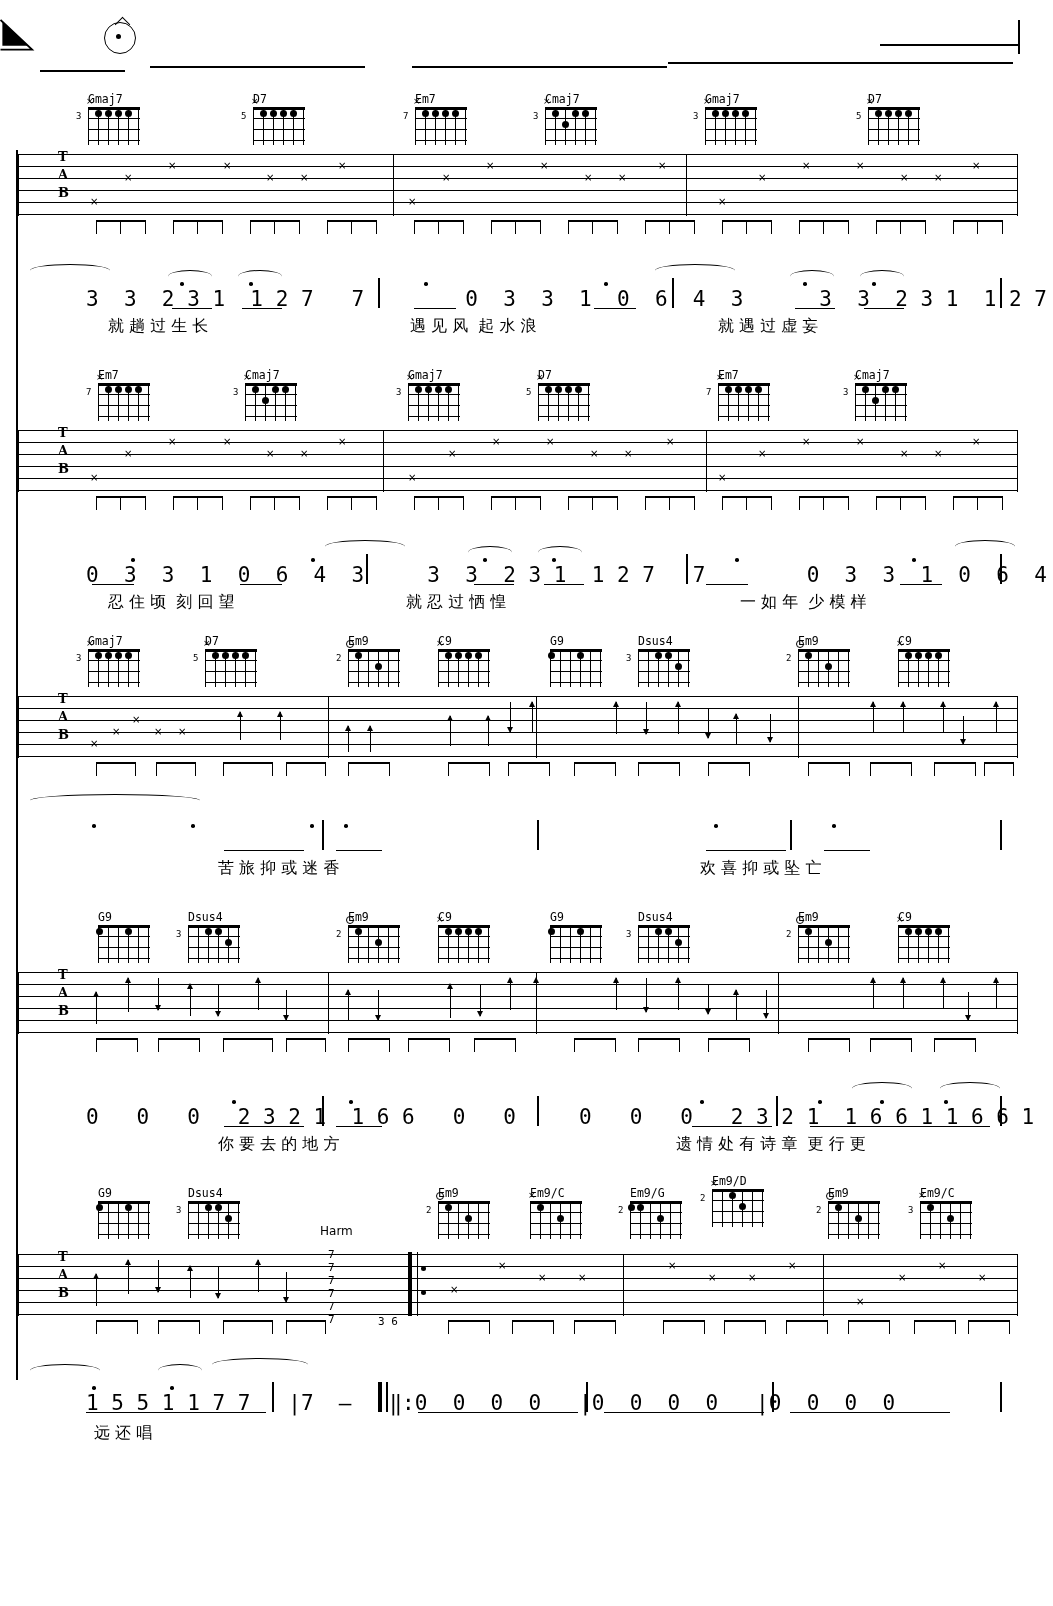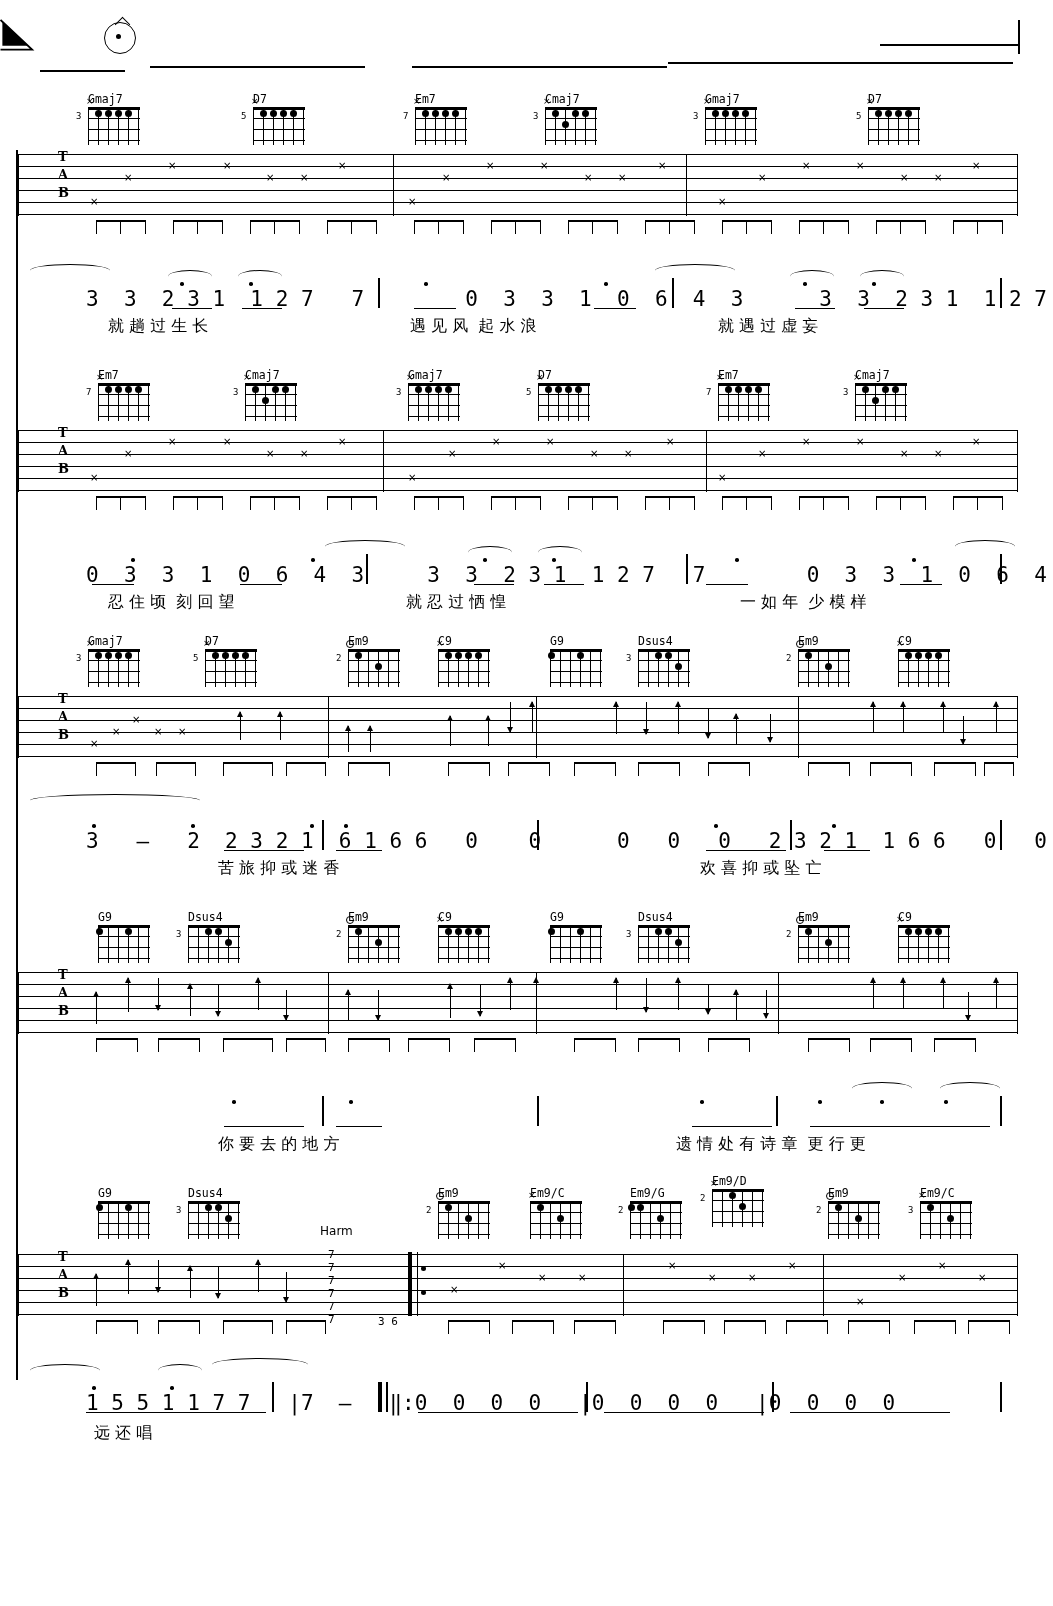--- a/index.html
+++ b/index.html
@@ -902,21 +902,20 @@
         </div>
       <div class="beamgrp" style="left:966px;top:66px;width:30px;">
           <div class="bm"></div>
           <div class="st" style="left:0;"></div>
           <div class="st" style="right:0;"></div>
         </div>
     </div>
 
     <div class="slur" style="left:30px;top:160px;width:170px;"></div>
 
-    <div class="jianpu" style="left:86px;top:196px;">3   —   2  2 3 2 1  6 1 6 6   0    0      0   0   0   2 3 2 1  1 6 6   0   0</div>
     <div class="jp-dot-up" style="left:92px;top:190px;"></div>
     <div class="jp-dot-up" style="left:191px;top:190px;"></div>
     <div class="jp-dot-up" style="left:310px;top:190px;"></div>
     <div class="jp-dot-up" style="left:344px;top:190px;"></div>
     <div class="jp-dot-up" style="left:714px;top:190px;"></div>
     <div class="jp-dot-up" style="left:832px;top:190px;"></div>
 
     <div class="underline" style="left:224px;top:216px;width:80px;"></div>
     <div class="underline" style="left:336px;top:216px;width:46px;"></div>
     <div class="underline" style="left:706px;top:216px;width:80px;"></div>
@@ -1187,20 +1186,21 @@
       <div class="beamgrp" style="left:916px;top:66px;width:42px;">
           <div class="bm"></div>
           <div class="st" style="left:0;"></div>
           <div class="st" style="right:0;"></div>
         </div>
     </div>
 
     <div class="slur" style="left:852px;top:172px;width:60px;"></div>
     <div class="slur" style="left:940px;top:172px;width:60px;"></div>
 
+    <div class="jianpu" style="left:86px;top:196px;">0   0   0   2 3 2 1  1 6 6   0   0     0   0   0   2 3 2 1  1 6 6 1 1 6 6 1</div>
     <div class="jp-dot-up" style="left:232px;top:190px;"></div>
     <div class="jp-dot-up" style="left:349px;top:190px;"></div>
     <div class="jp-dot-up" style="left:700px;top:190px;"></div>
     <div class="jp-dot-up" style="left:818px;top:190px;"></div>
     <div class="jp-dot-up" style="left:880px;top:190px;"></div>
     <div class="jp-dot-up" style="left:944px;top:190px;"></div>
 
     <div class="underline" style="left:224px;top:216px;width:80px;"></div>
     <div class="underline" style="left:336px;top:216px;width:46px;"></div>
     <div class="underline" style="left:692px;top:216px;width:80px;"></div>

